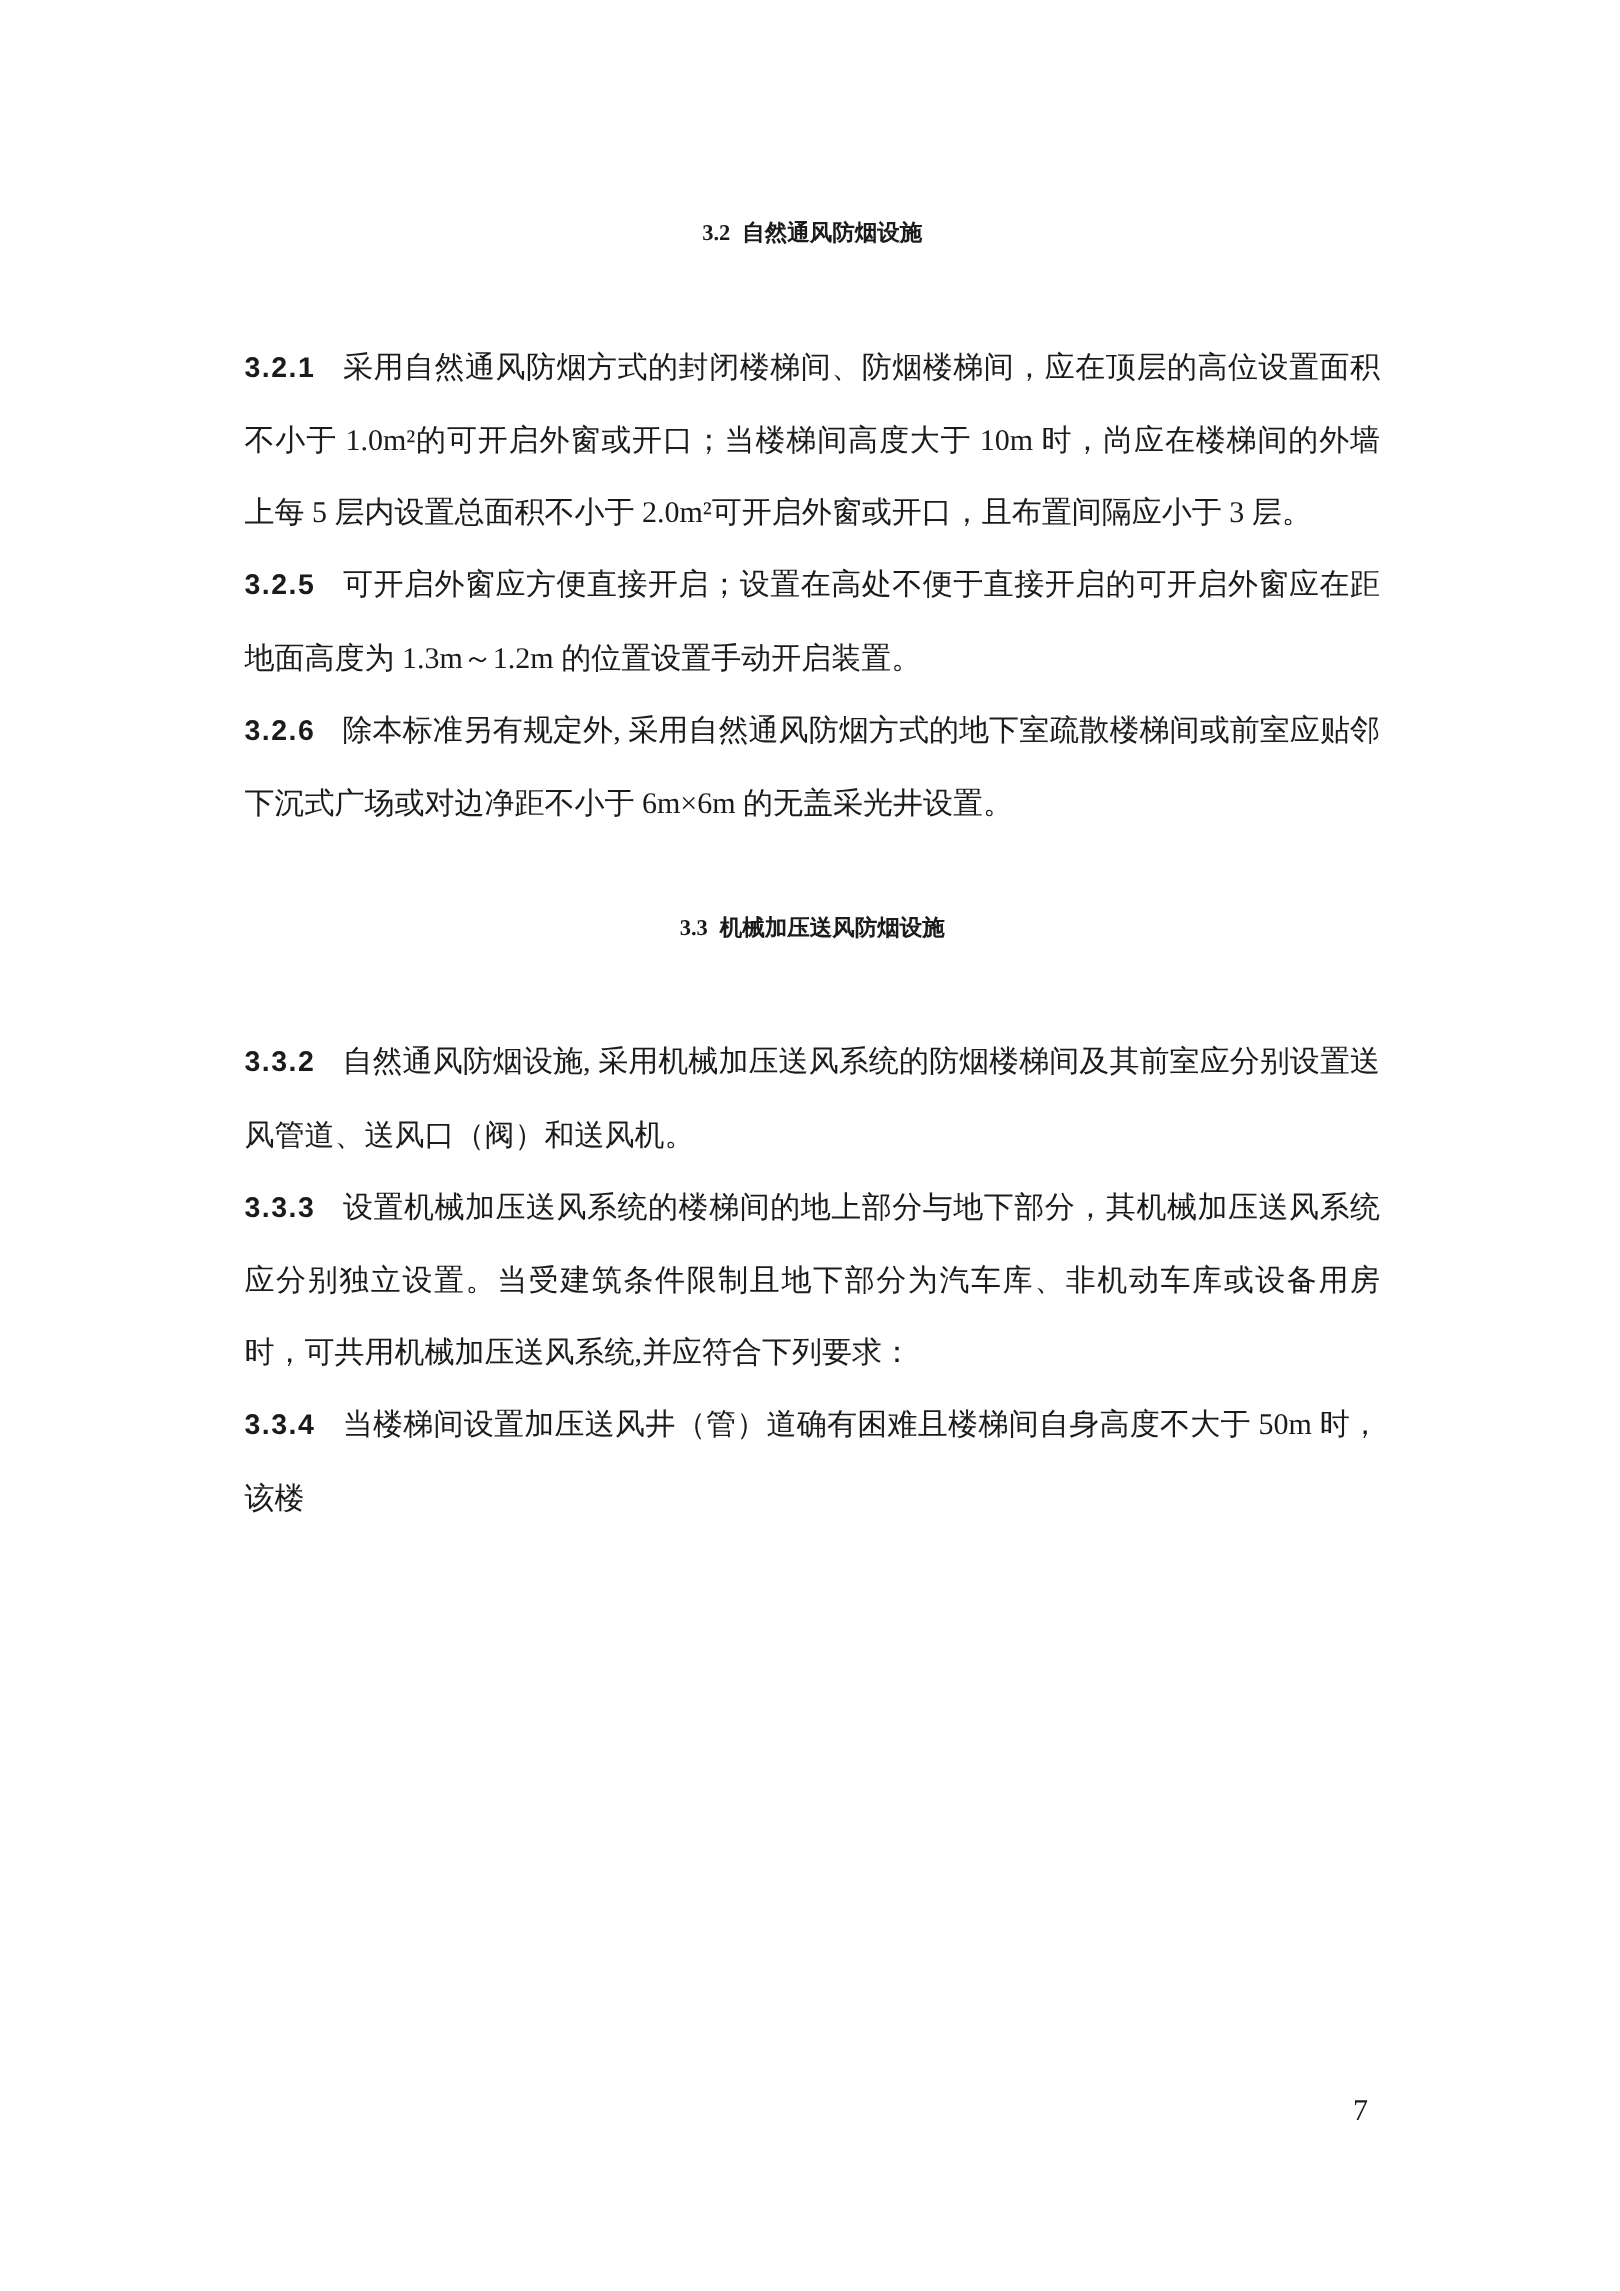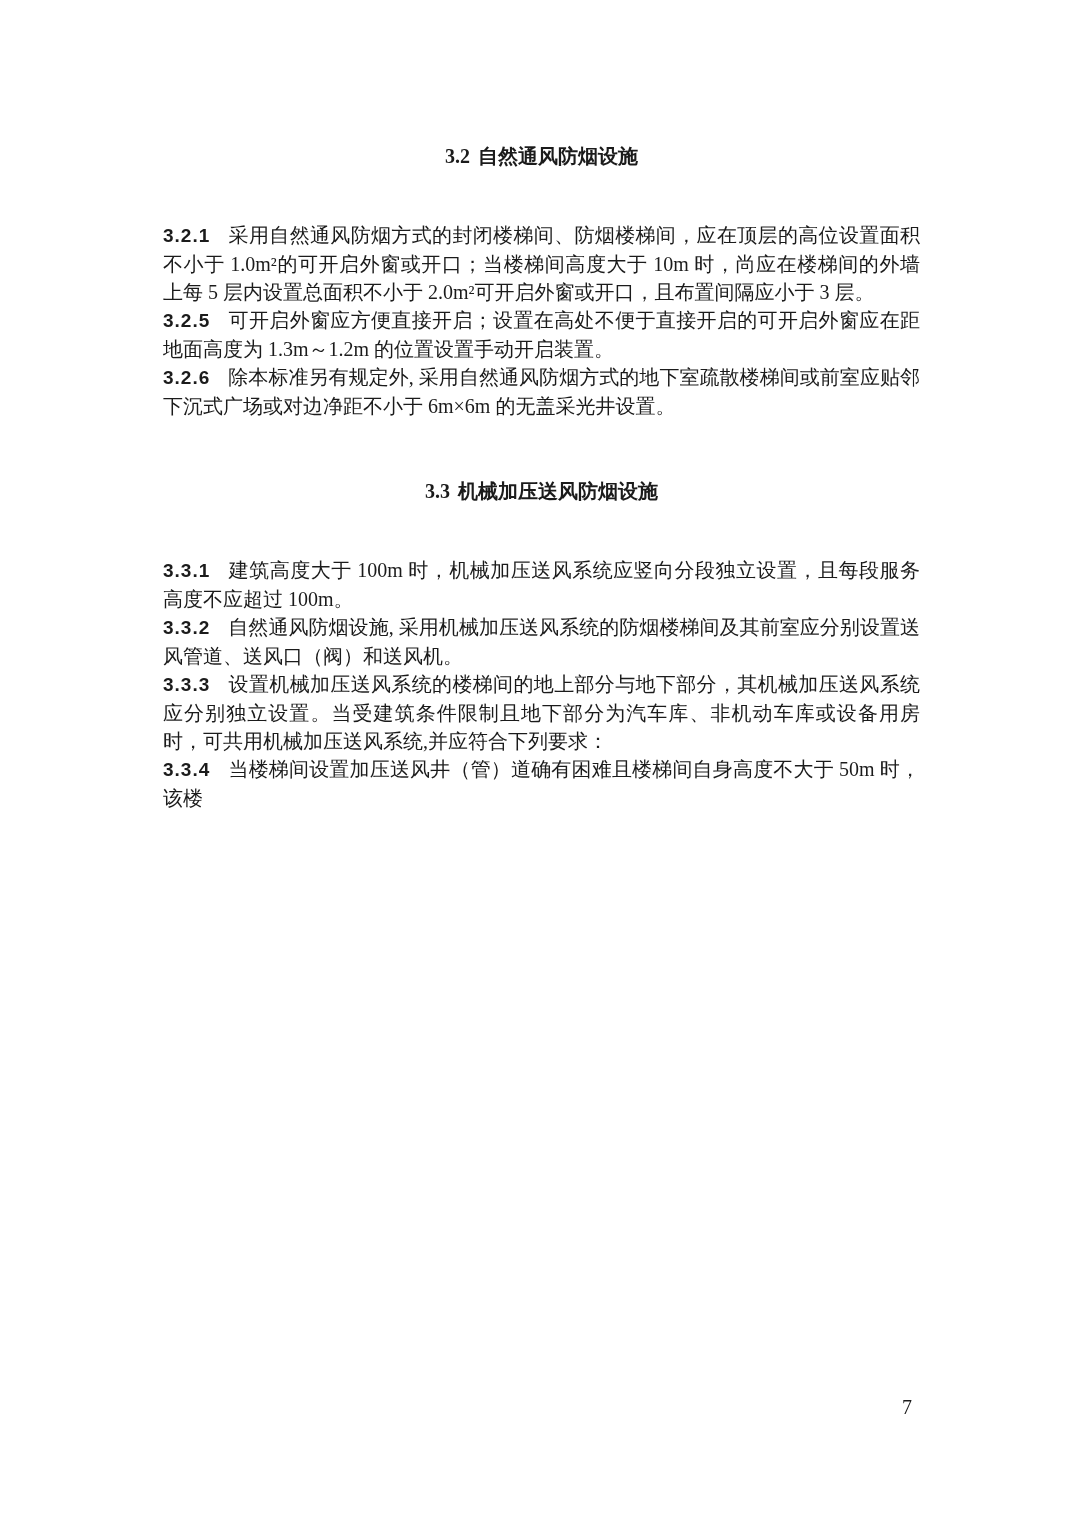--- a/index.html
+++ b/index.html
@@ -12,32 +12,32 @@
     font-family: "Liberation Serif", serif;
     overflow: hidden;
   }
   .content {
     position: absolute;
     left: 163px;
     top: 0;
     width: 757px;
   }
   .section-title {
-    font-size: 20px;
+    font-size: 15px;
     font-weight: bold;
     text-align: center;
     line-height: 30px;
     margin: 0 0 50px 0;
   }
   .section-title .tnum { margin-right: 8px; }
   #title-32 { margin-top: 141px; }
-  #title-33 { margin-top: 56px; }
+  #title-33 { margin-top: 44px; }
   .clause {
     font-size: 20px;
-    line-height: 28px;
+    line-height: 48px;
     margin: 0;
     text-align: justify;
   }
   .cnum {
     font-family: "Liberation Sans", sans-serif;
     font-weight: bold;
     font-size: 19px;
     letter-spacing: 1px;
     margin-right: 18px;
   }
@@ -74,21 +74,20 @@
 
 
 
 
     <p class="clause"><span class="cnum">3.2.5</span><span>可开启外窗应方便直接开启；设置在高处不便于直接开启的可开启外窗应在距地面高度为 1.3m～1.2m 的位置设置手动开启装置。</span></p>
 
     <p class="clause"><span class="cnum">3.2.6</span><span>除本标准另有规定外, 采用自然通风防烟方式的地下室疏散楼梯间或前室应贴邻下沉式广场或对边净距不小于 6m×6m 的无盖采光井设置。</span></p>
 
     <h2 class="section-title" id="title-33"><span class="tnum">3.3</span><span>机械加压送风防烟设施</span></h2>
 
-    <p class="clause"><span class="cnum">3.3.1</span><span>建筑高度大于 100m 时，机械加压送风系统应竖向分段独立设置，且每段服务高度不应超过 100m。</span></p>
 
     <p class="clause"><span class="cnum">3.3.2</span><span>自然通风防烟设施, 采用机械加压送风系统的防烟楼梯间及其前室应分别设置送风管道、送风口（阀）和送风机。</span></p>
 
     <p class="clause"><span class="cnum">3.3.3</span><span>设置机械加压送风系统的楼梯间的地上部分与地下部分，其机械加压送风系统应分别独立设置。当受建筑条件限制且地下部分为汽车库、非机动车库或设备用房时，可共用机械加压送风系统,并应符合下列要求：</span></p>
 
 
 
     <p class="clause"><span class="cnum">3.3.4</span><span>当楼梯间设置加压送风井（管）道确有困难且楼梯间自身高度不大于 50m 时，该楼</span></p>
 
   </div>

